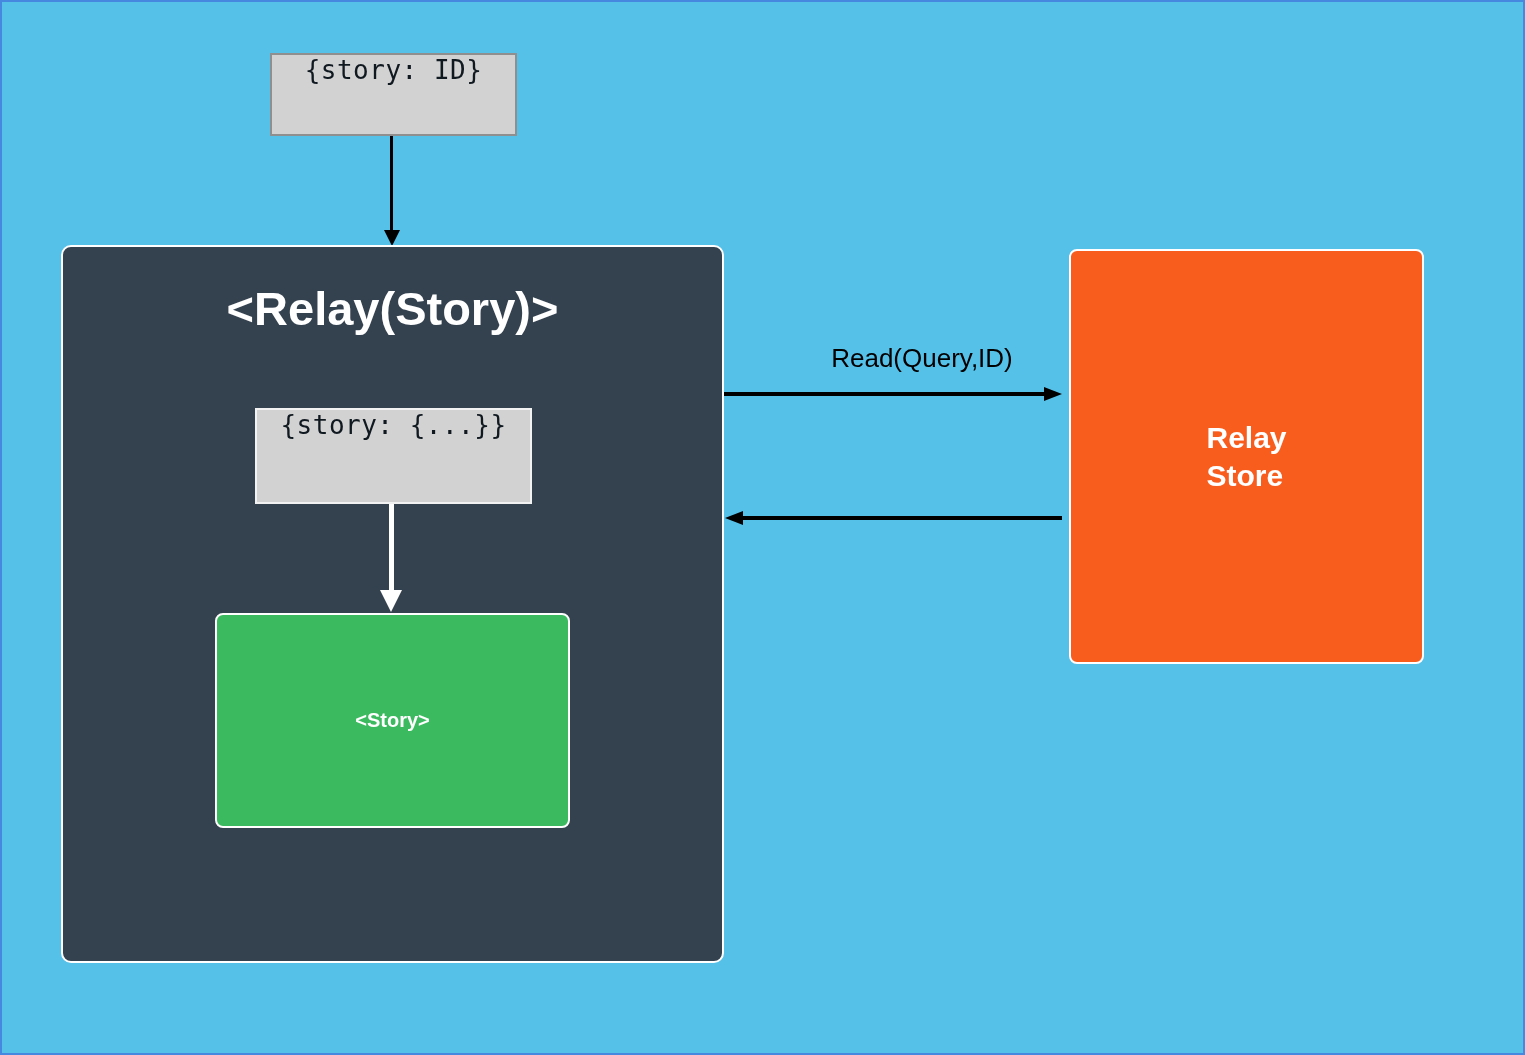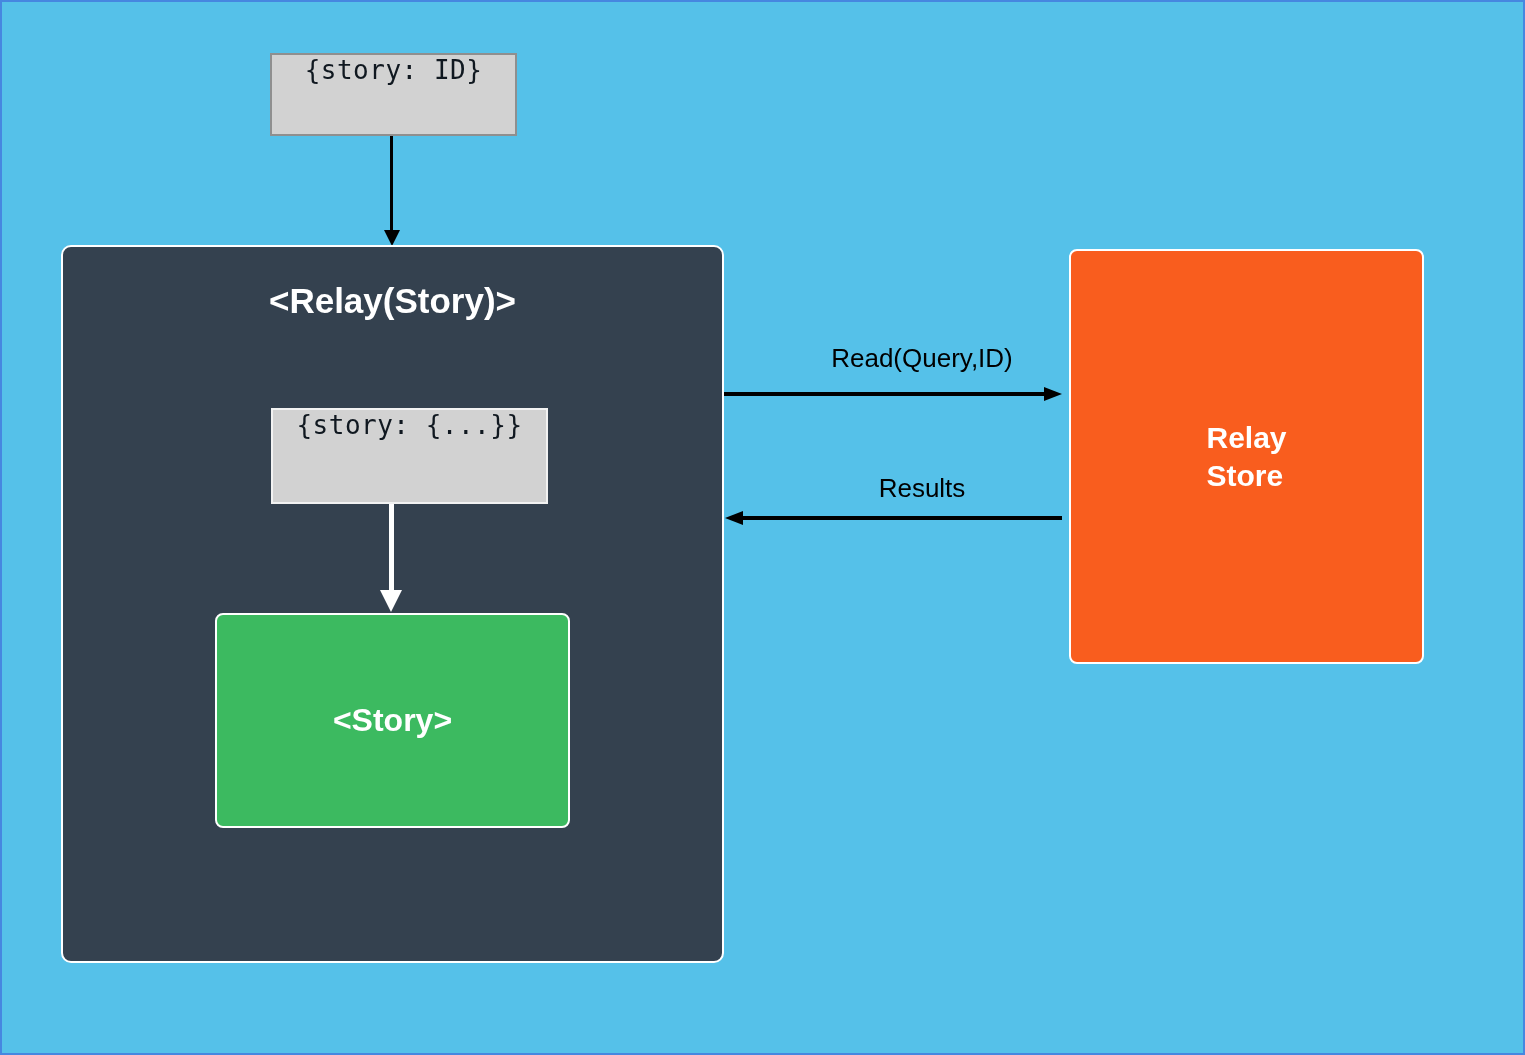--- a/index.html
+++ b/index.html
@@ -25,51 +25,51 @@
     font-family: "DejaVu Sans Mono", "Liberation Mono", monospace;
     font-size: 26px;
     color: var(--text-dark);
     letter-spacing: 0.5px;
   }
   .top-box {
     left: 268px; top: 51px; width: 247px; height: 83px;
     border: 2px solid var(--code-box-border);
   }
   .inner-box {
-    left: 208px; top: 161px; width: 277px; height: 96px;
+    left: 192px; top: 161px; width: 277px; height: 96px;
     border: 2px solid var(--inner-box-border);
   }
 
   
   .relay-box {
     position: absolute;
     left: 59px; top: 243px; width: 663px; height: 718px;
     box-sizing: border-box;
     background: var(--relay-component-bg);
     border: 2px solid var(--box-outline);
     border-radius: 10px;
   }
   .relay-title {
     position: absolute;
     left: 0; top: 34px; width: 659px;
     text-align: center;
-    font-size: 35px; font-weight: bold;
+    font-size: 47px; font-weight: bold;
     color: var(--text-white);
   }
 
   
   .story-box {
     position: absolute;
     left: 152px; top: 366px; width: 355px; height: 215px;
     box-sizing: border-box;
     background: var(--story-bg);
     border: 2px solid var(--box-outline);
     border-radius: 8px;
     display: flex; align-items: center; justify-content: center;
-    font-size: 32px; font-weight: bold;
+    font-size: 20px; font-weight: bold;
     color: var(--text-white);
   }
 
   
   .store-box {
     position: absolute;
     left: 1060px; top: 247px; width: 355px; height: 415px;
     box-sizing: border-box;
     background: var(--store-bg);
     border: 2px solid var(--box-outline);
@@ -173,17 +173,16 @@
 
   <div class="store-box">
     <div class="store-label">Relay
 Store</div>
   </div>
 
   <div class="edge-label read-label">Read(Query,ID)</div>
   <div class="read-line"></div>
   <div class="head-right"></div>
 
-  <div class="edge-label results-label">Results</div>
   <div class="results-line"></div>
   <div class="head-left"></div>
 
 </div>
 
 </body></html>

